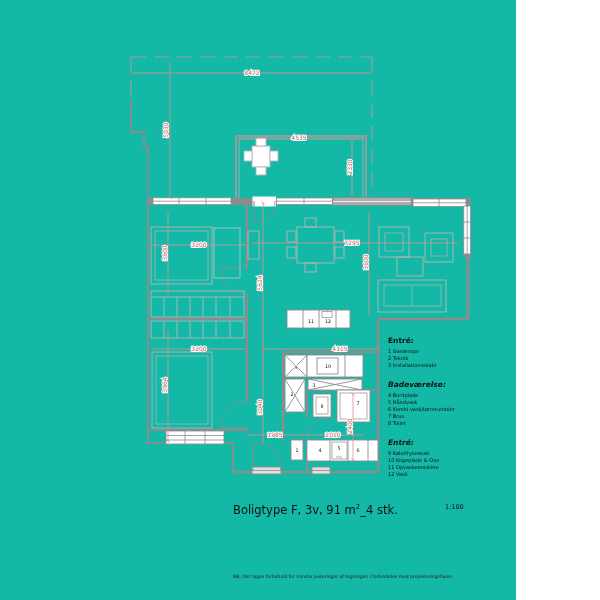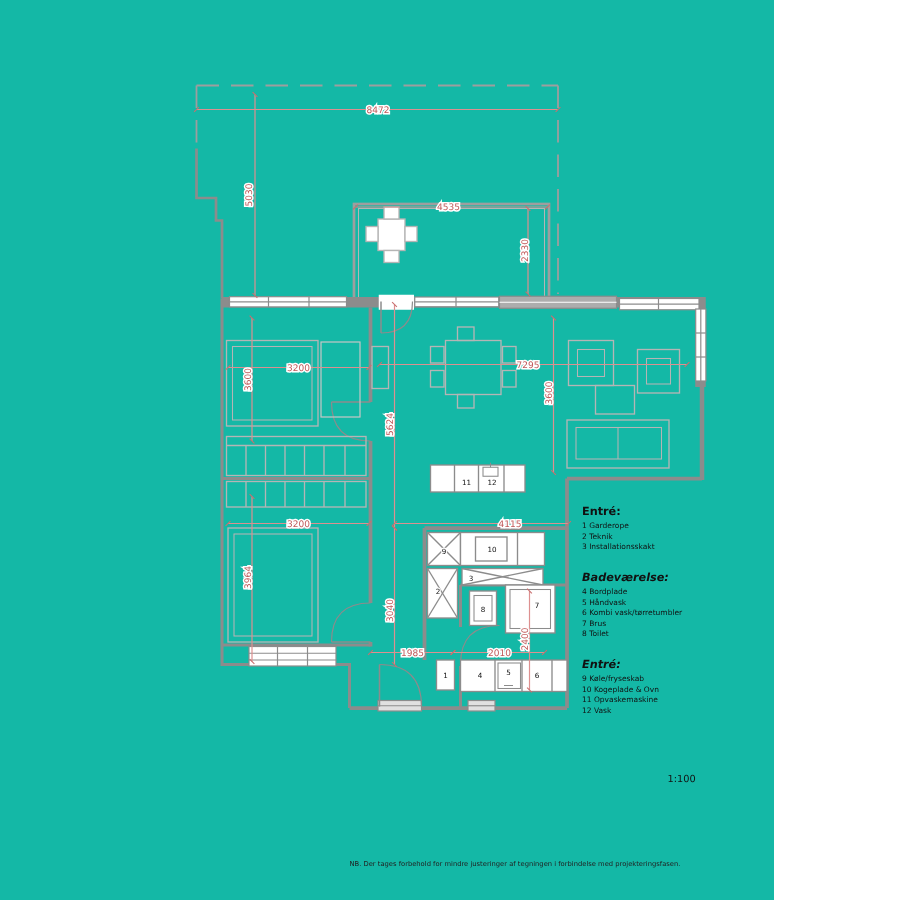--- a/index.html
+++ b/index.html
@@ -10,21 +10,21 @@
        font-family:"DejaVu Sans",sans-serif;}
   .fix{font-size:4.8px;fill:#111;text-anchor:middle;paint-order:stroke;stroke:#ffffff;stroke-width:1.5px;
        font-family:"DejaVu Sans",sans-serif;}
   .legend{position:absolute;width:110px;}
   .lg-h{font-size:7.5px;font-weight:bold;margin-bottom:3px;}
   .lg-i{font-size:5px;line-height:7px;}
   .mt{margin-top:11px;font-style:italic;}
   .title-row{position:absolute;left:233px;top:499px;width:260px;}
   .title-main{font-size:11.5px;}
   .title-main sup{font-size:7px;}
-  .scale{position:absolute;left:212px;top:16px;font-size:6.5px;}
+  .scale{position:absolute;left:212px;top:4px;font-size:6.5px;}
   .bolig{position:absolute;left:233px;top:526px;}
   .bg-h{font-size:8px;margin-bottom:4px;}
   .bg-i{font-size:5.5px;line-height:7.5px;}
   .note{position:absolute;left:233px;top:574px;font-size:4.5px;color:#222;white-space:nowrap;}
 </style>
 </head>
 <body>
 
 <div class="canvas">
 
@@ -302,19 +302,20 @@
     <div class="lg-i">7 Brus</div>
     <div class="lg-i">8 Toilet</div>
     <div class="lg-h mt">Entré:</div>
     <div class="lg-i">9 Køle/fryseskab</div>
     <div class="lg-i">10 Kogeplade &amp; Ovn</div>
     <div class="lg-i">11 Opvaskemaskine</div>
     <div class="lg-i">12 Vask</div>
   </div>
 
   <div class="title-row">
+    <span class="title-main"><span>Boligtype F, 3v, 91 m</span><sup>2</sup><span>_4 stk.</span></span>
     <span class="scale">1:100</span>
   </div>
 
 
   <div class="note">NB. Der tages forbehold for mindre justeringer af tegningen i forbindelse med projekteringsfasen.</div>
 
 </div>
 
 </body></html>

